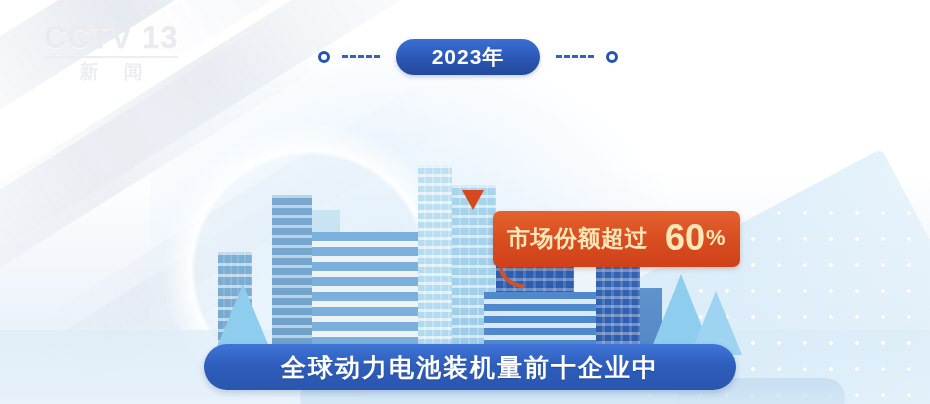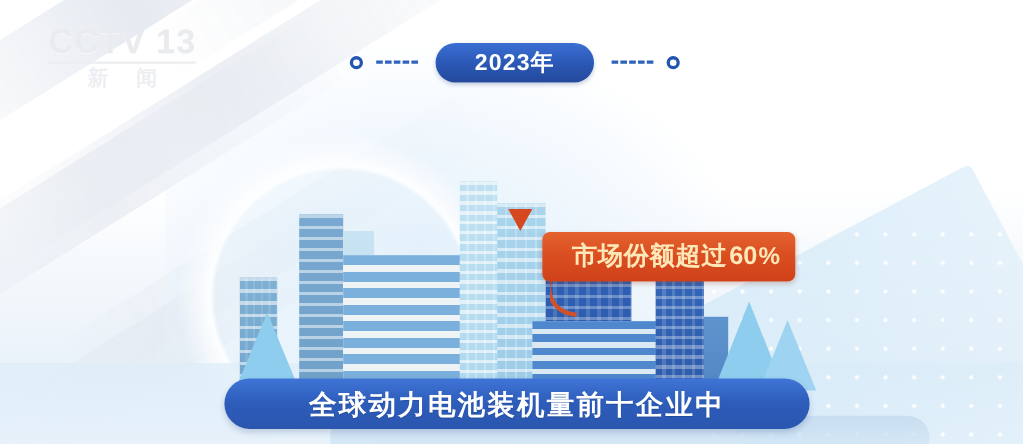--- a/index.html
+++ b/index.html
@@ -156,25 +156,24 @@
     position:absolute; left:493px; top:211px;
     background:linear-gradient(180deg,#e4622f 0%,#d94d20 50%,#d0411a 100%);
     border-radius:7px;
     padding:6px 14px 8px 14px;
     box-shadow:0 2px 5px rgba(140,50,20,.25);
     white-space:nowrap;
   }
   .bubble2 .t-a{
     color:#ffe8b8; font-size:23px; font-weight:700; letter-spacing:.5px;
     vertical-align:middle;
-    margin-left:13px;
   }
   .bubble2 .t-b{
-    color:#ffe8b8; font-size:23px; font-weight:700;
-    vertical-align:middle; margin-left:2px;
+    color:#ffe8b8; font-size:36px; font-weight:700;
+    vertical-align:middle; margin-left:17px;
   }
   .bubble2 .t-c{
     color:#ffe8b8; font-size:22px; font-weight:700;
     vertical-align:middle; margin-left:1px;
   }
 
   
   .banner-shadow{
     position:absolute; left:300px; top:378px; width:545px; height:40px;
     background:linear-gradient(180deg,rgba(196,220,240,.85),rgba(210,231,246,.5));

